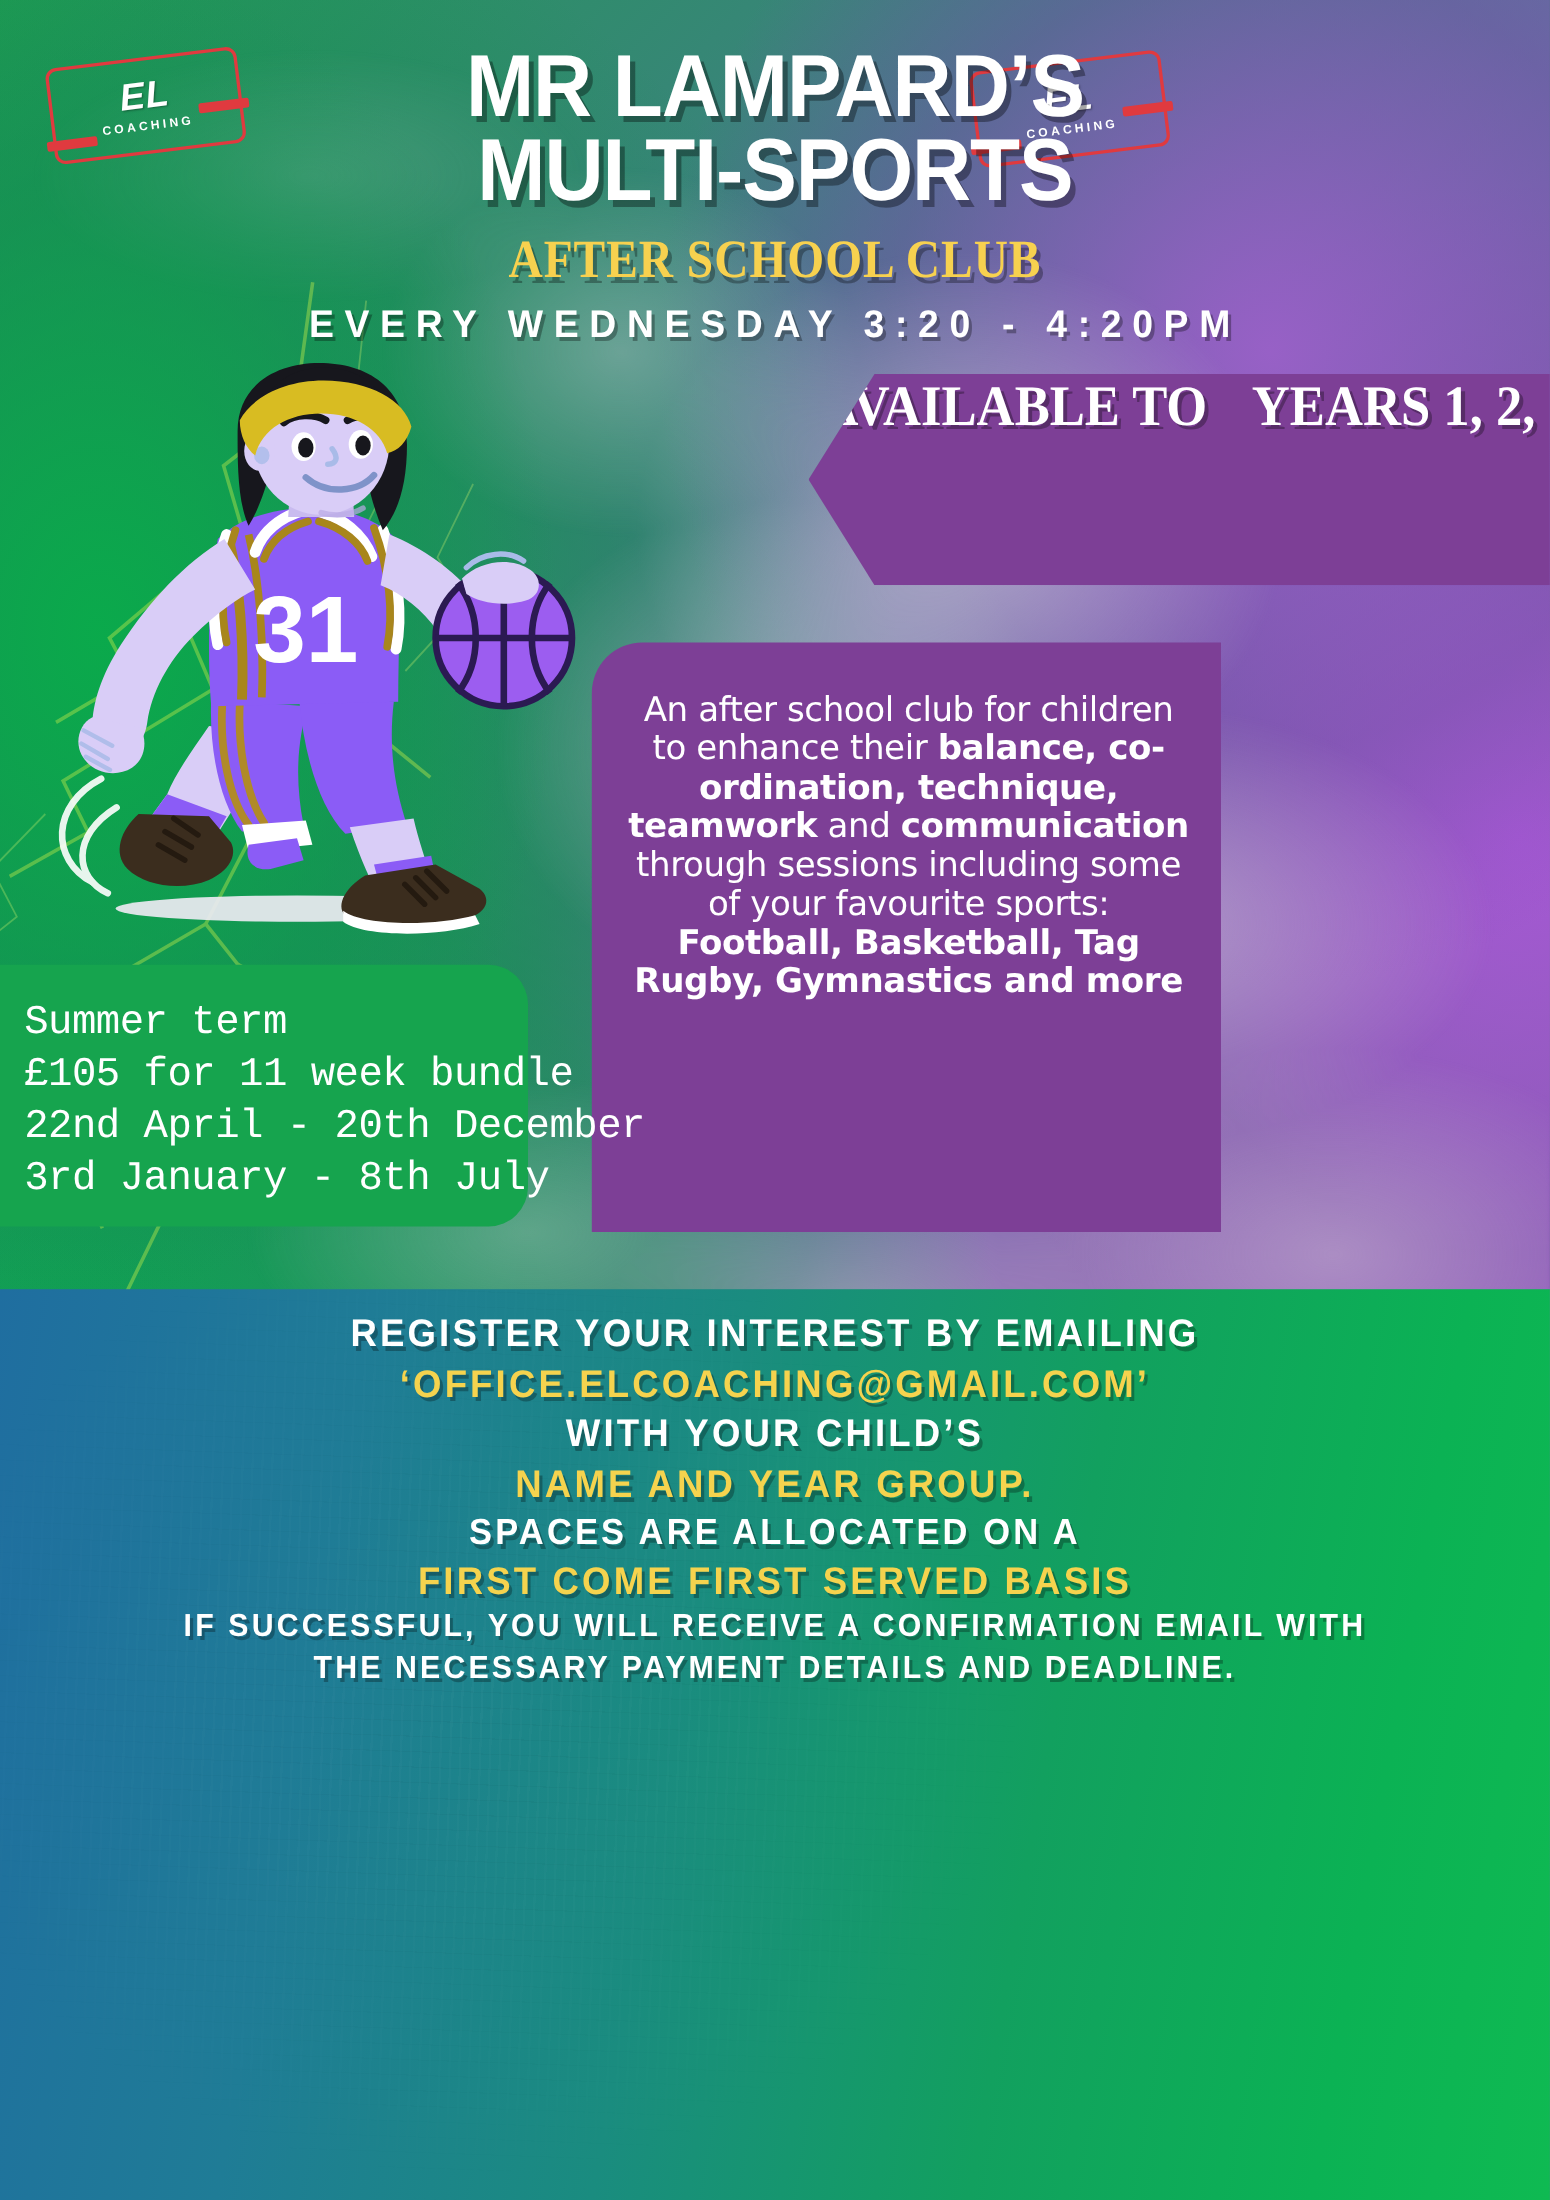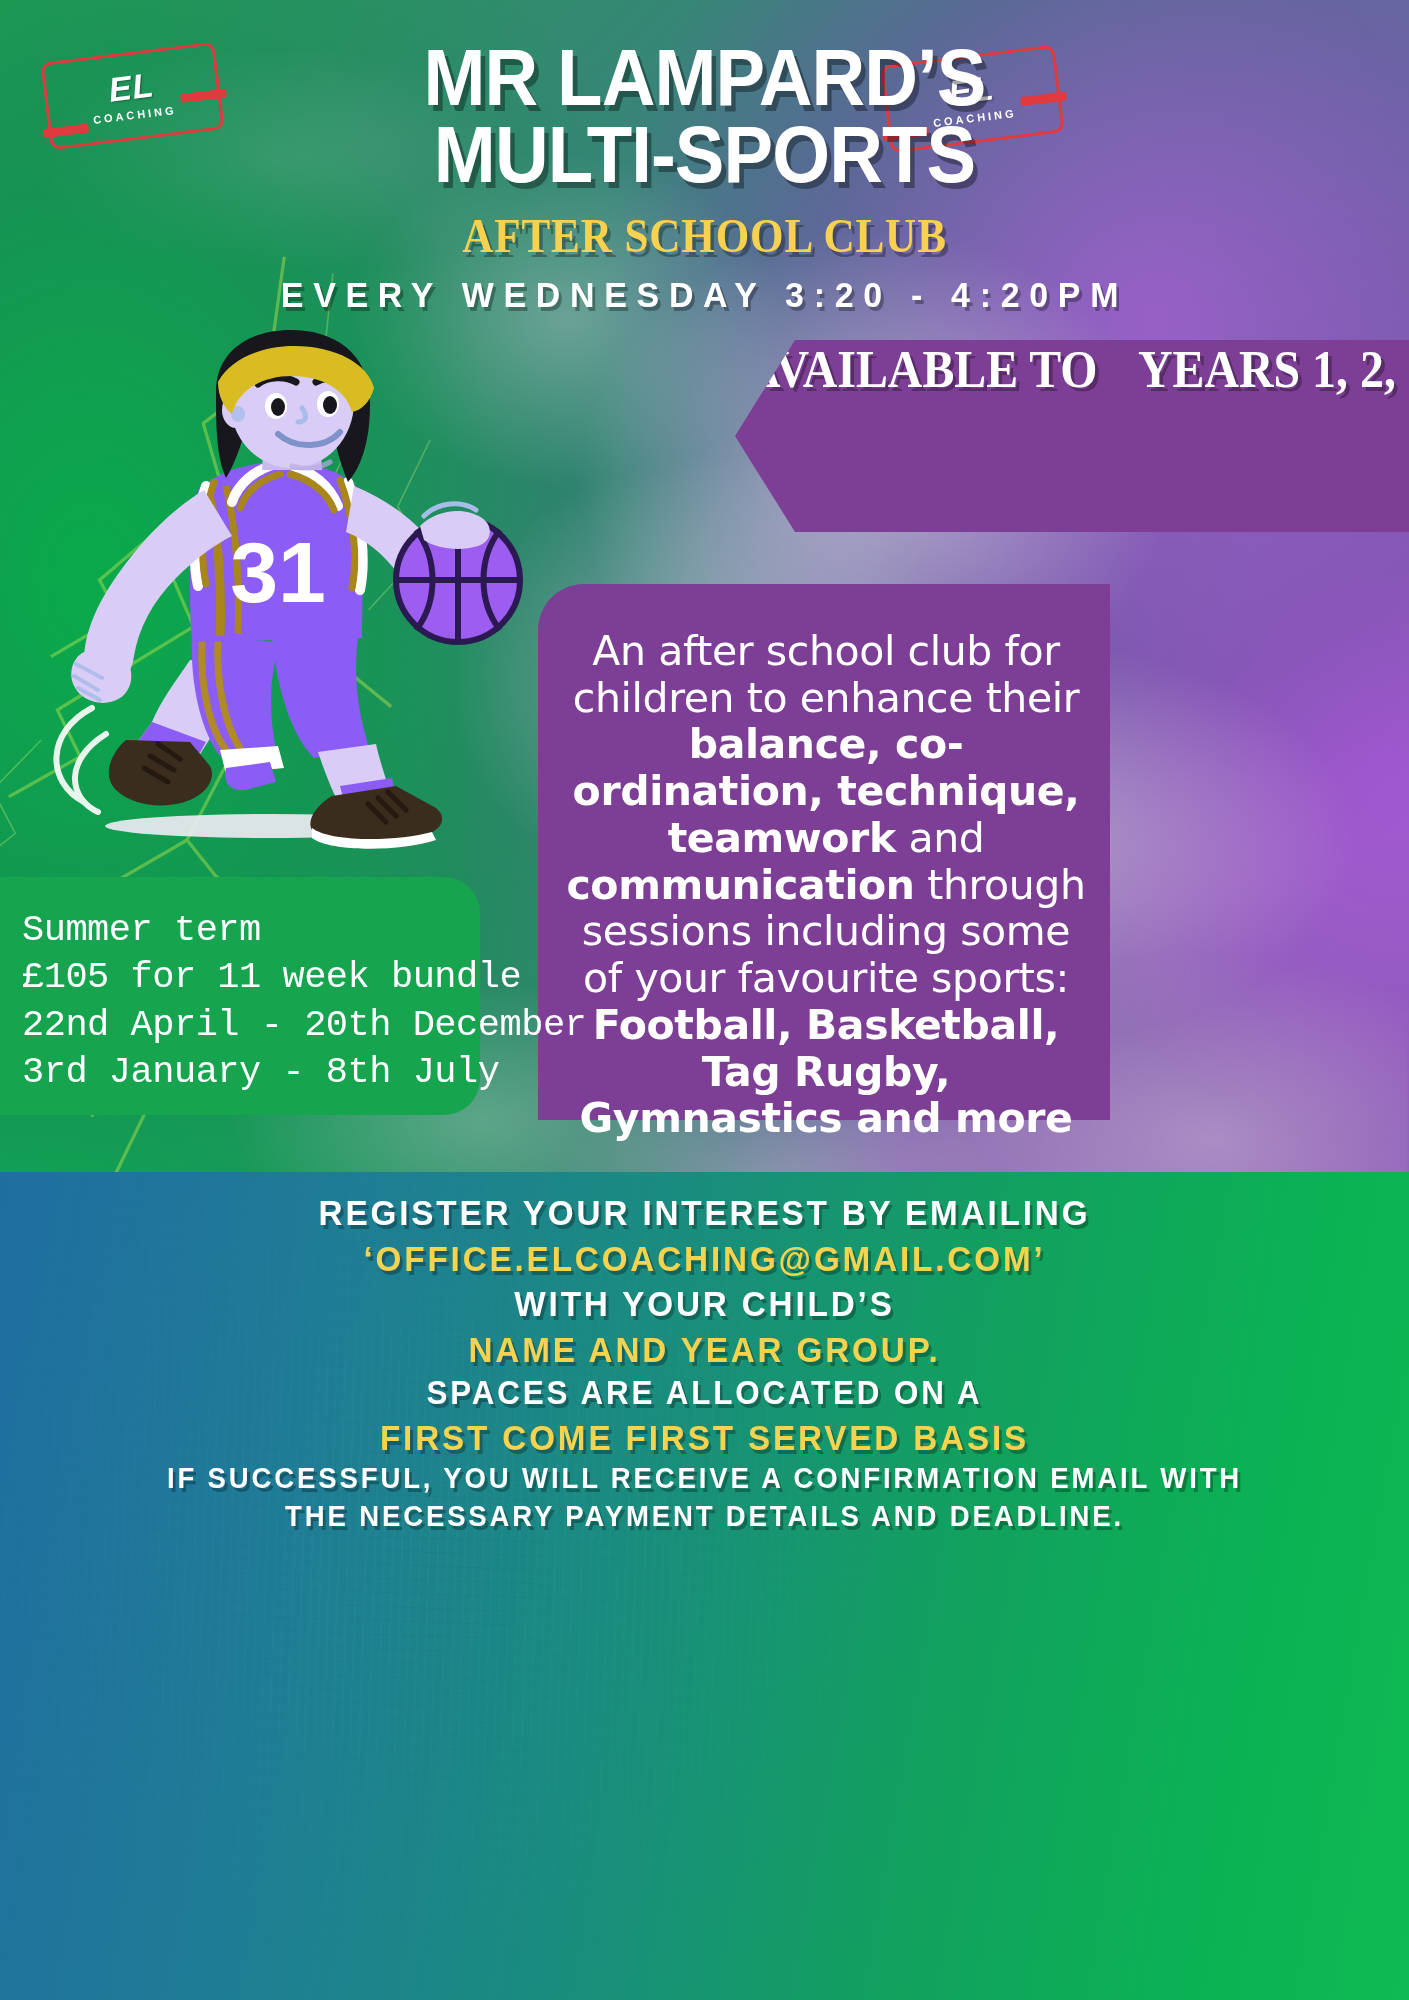--- a/index.html
+++ b/index.html
@@ -169,21 +169,21 @@
     background:#7d3f96;
     border-radius:46px 0 0 0;
     padding:44px 24px 22px 28px;
     box-sizing:border-box;
     text-align:center;
   }
   .desc-box p{
     margin:0;
     color:#ffffff;
     font-family:"DejaVu Sans", sans-serif;
-    font-size:41px;
+    font-size:31px;
     line-height:1.14;
     letter-spacing:-.4px;
   }
   .desc-box .b{ font-weight:bold; }
   .desc-box .sports{ font-weight:bold; }
 
   
   .term-box{
     position:absolute; left:-20px; top:877px; width:500px; height:238px;
     background:#16a44e;

